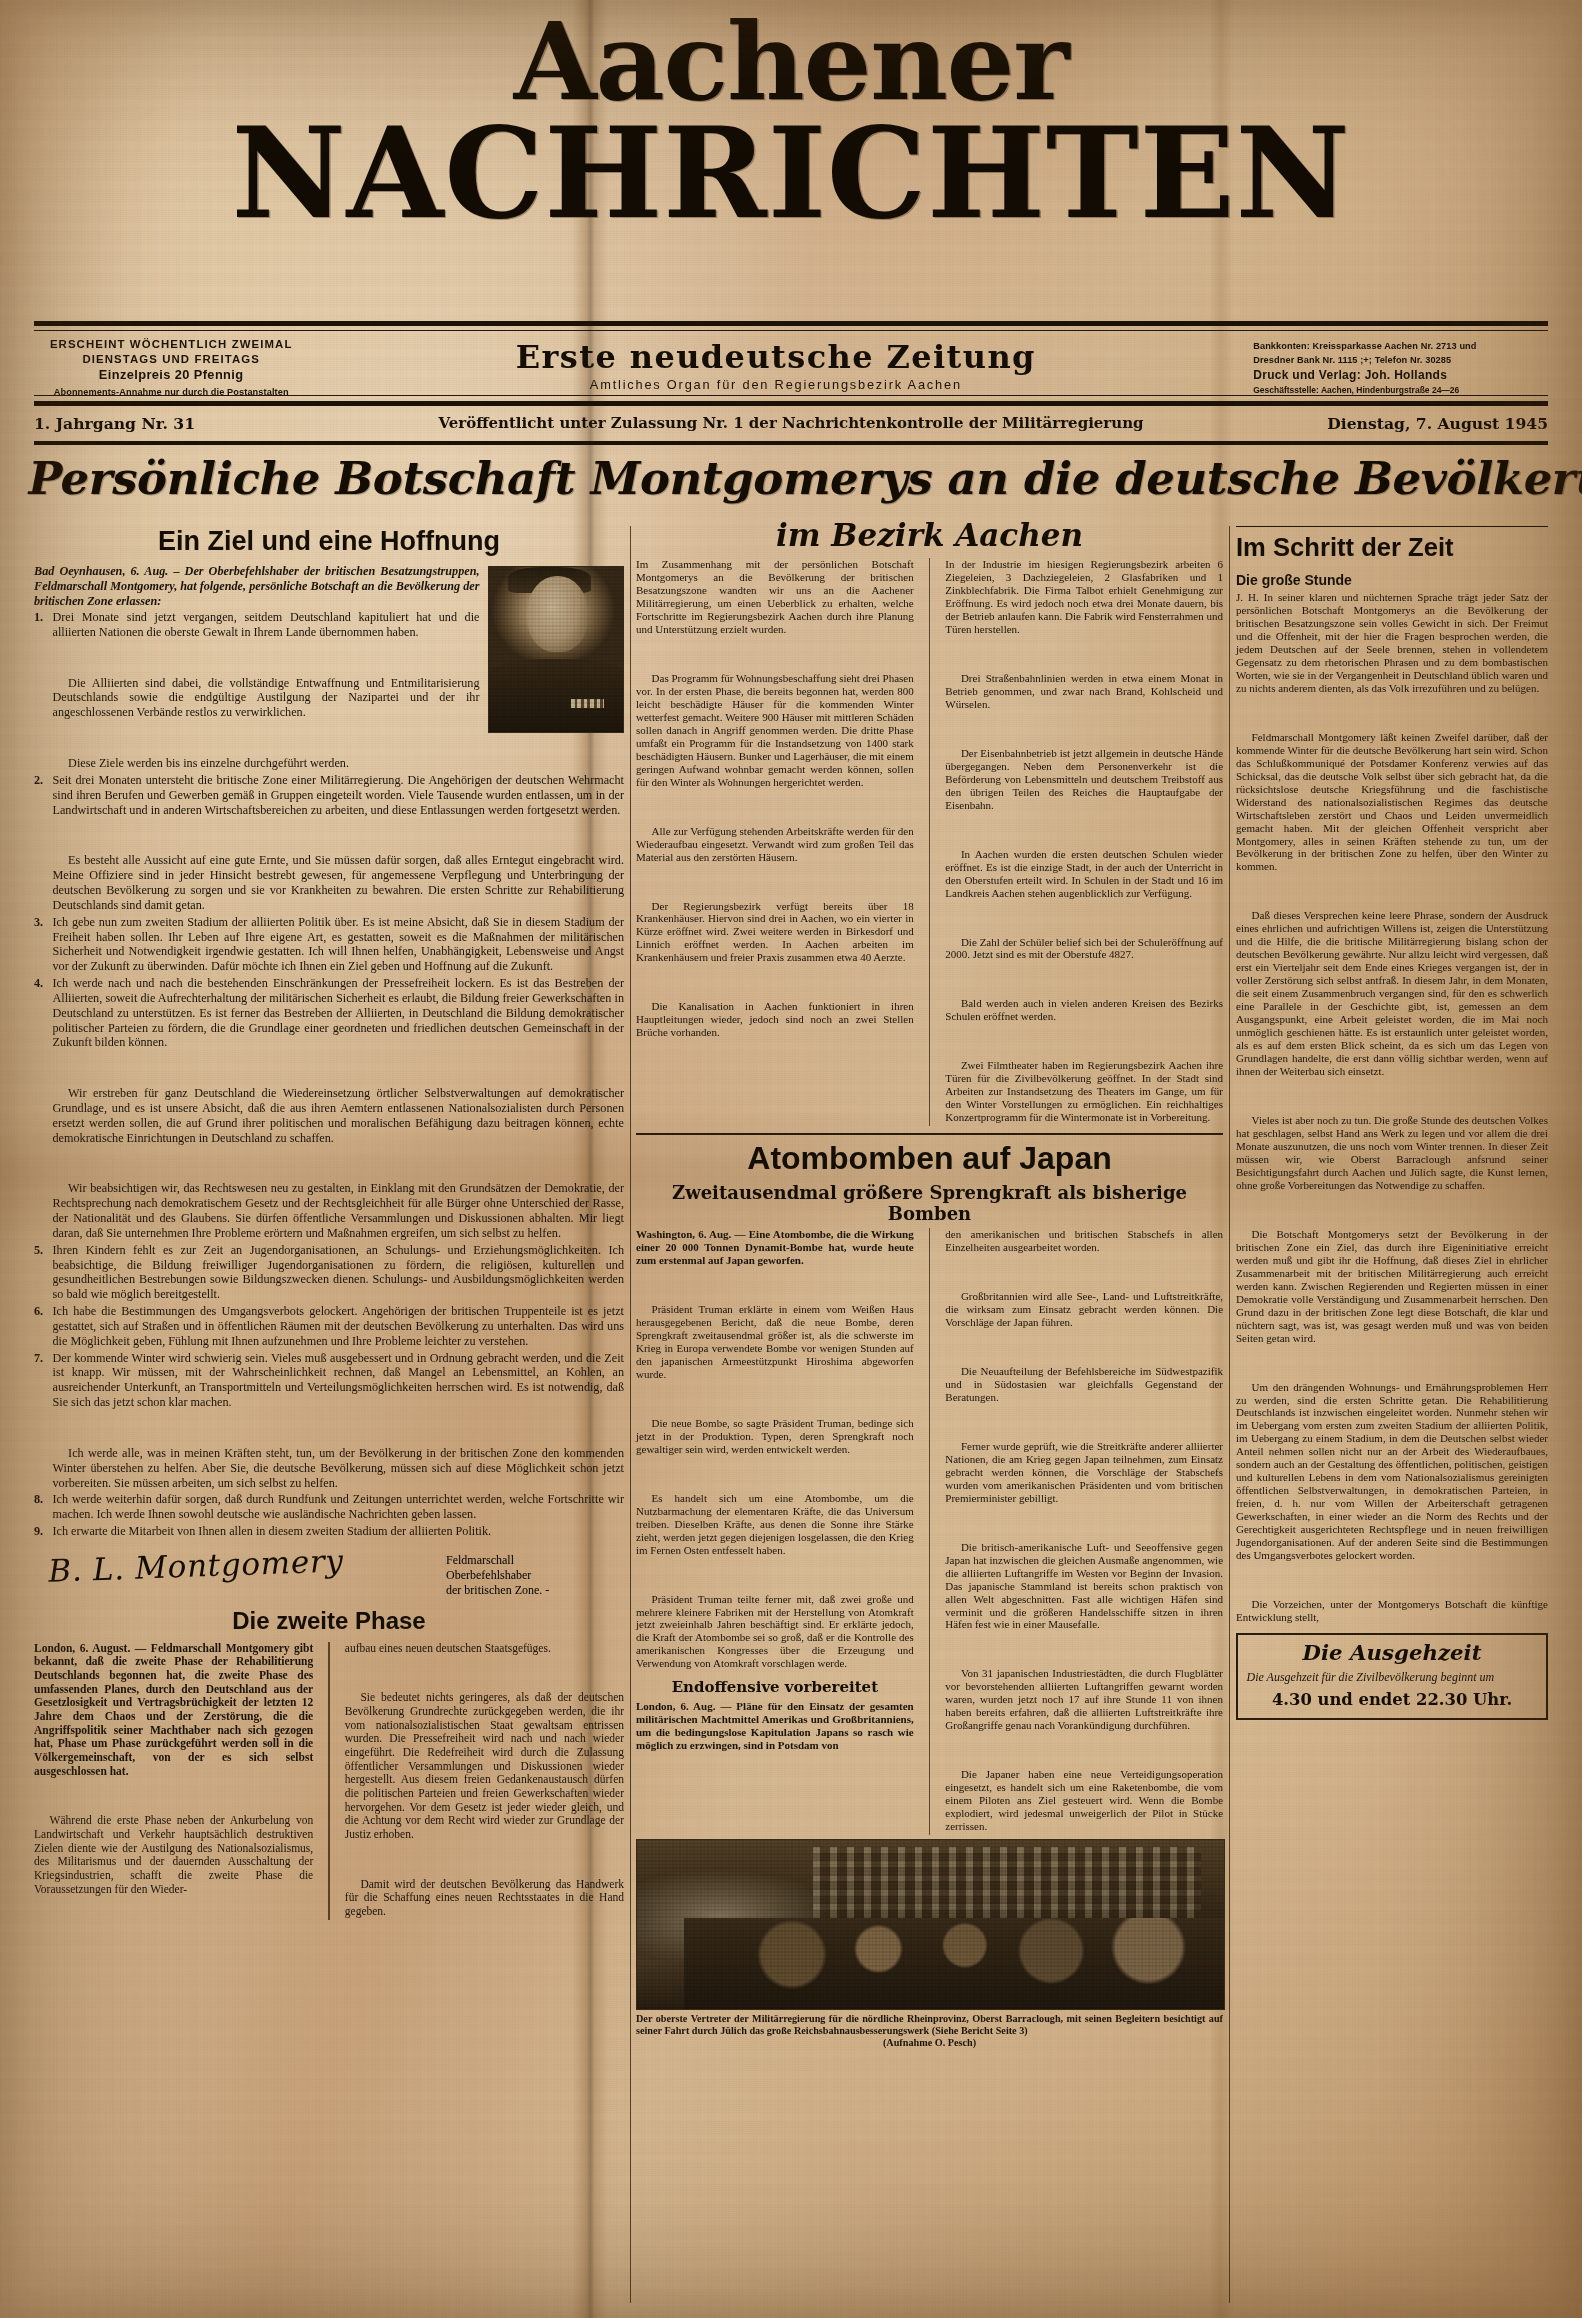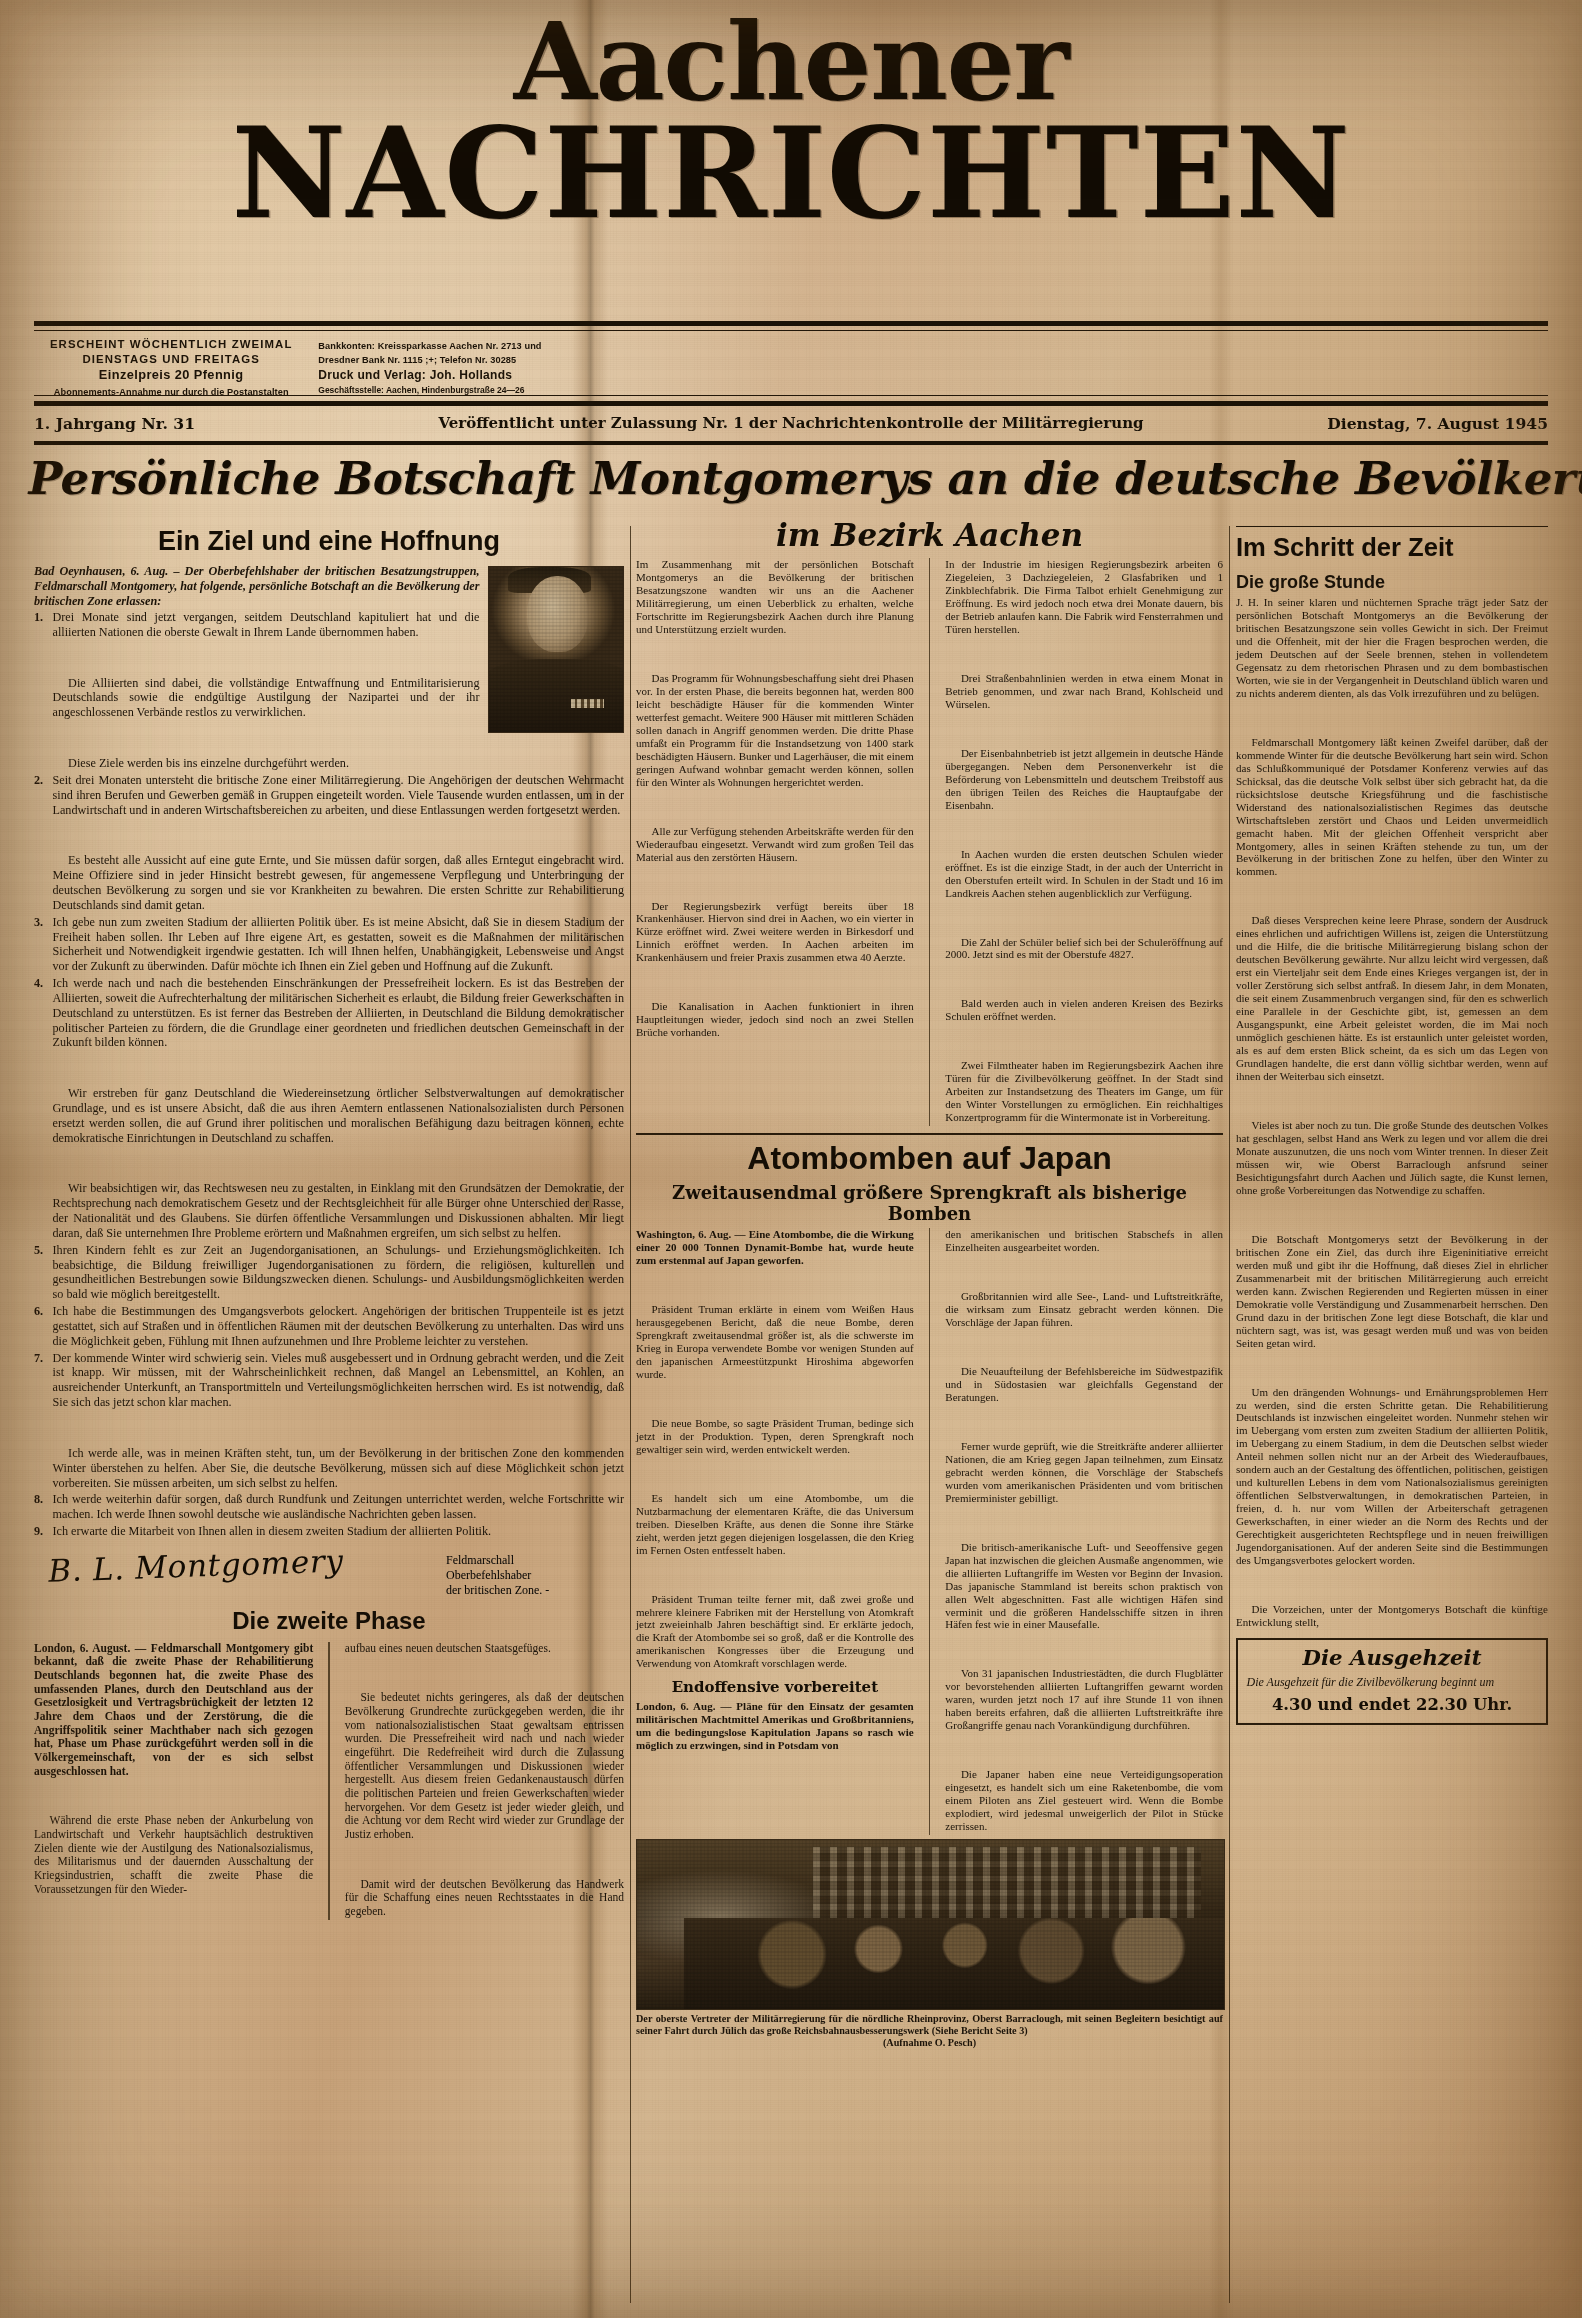--- a/index.html
+++ b/index.html
@@ -126,21 +126,21 @@
     font-family:Liberation Sans, sans-serif;font-weight:700;text-align:center;
     color:#15 0e05;color:#150e05;
   }
   h2.big{font-size:27px;margin:1.4px 0 7.1px;line-height:1.1;}
   h2.script{
     font-family:"DejaVu Serif",serif;font-style:italic;font-weight:700;
     font-size:31px;line-height:1.08;text-align:center;margin:0 0 5.7px;color:#150e05;
   }
   h3.sub{font-family:"DejaVu Serif",serif;font-weight:700;font-size:18px;text-align:center;margin:4.3px 0 4.3px;color:#150e05;}
   h3.sub2{font-family:"DejaVu Serif",serif;font-weight:700;font-size:15px;text-align:center;margin:4.3px 0 3.6px;color:#150e05;}
-  h4.left{font-family:"Liberation Sans",sans-serif;font-weight:700;font-size:18px;margin:2.8px 0 2.8px;color:#1a1208;}
+  h4.left{font-family:"Liberation Sans",sans-serif;font-weight:700;font-size:14px;margin:2.8px 0 2.8px;color:#1a1208;}
 
   p{margin:0 0 1.4px;text-align:justify;}
   .body{font-family:"Liberation Serif",serif;font-size:12.2px;line-height:1.215;color:#1b1309;}
   .body.sm{font-size:11.5px;line-height:1.19;}
   .body.xs{font-size:11px;line-height:1.18;}
   .lead{font-weight:700;font-style:italic;}
   .dateline{font-weight:700;}
   .indent{text-indent:15.6px;margin-top:36px;}
 
   
@@ -236,20 +236,24 @@
   <div class="rule-thin" style="top:330px"></div>
 
   <div class="mh-bar">
     <div class="mh-left">
       <div class="mh-l1">ERSCHEINT WÖCHENTLICH ZWEIMAL</div>
       <div class="mh-l2">DIENSTAGS UND FREITAGS</div>
       <div class="mh-l3">Einzelpreis 20 Pfennig</div>
       <div class="mh-l4">Abonnements-Annahme nur durch die Postanstalten</div>
     </div>
     <div class="mh-sep"></div>
+    <div class="mh-center">
+      <div class="mh-c1">Erste neudeutsche Zeitung</div>
+      <div class="mh-c2">Amtliches Organ für den Regierungsbezirk Aachen</div>
+    </div>
     <div class="mh-sep"></div>
     <div class="mh-right">
       <div class="mh-r1">Bankkonten: Kreissparkasse Aachen Nr. 2713 und</div>
       <div class="mh-r2">Dresdner Bank Nr. 1115 ;+; Telefon Nr. 30285</div>
       <div class="mh-r3">Druck und Verlag: Joh. Hollands</div>
       <div class="mh-r4">Geschäftsstelle: Aachen, Hindenburgstraße 24—26</div>
     </div>
   </div>
 
   <div class="rule-thin" style="top:395px"></div>

